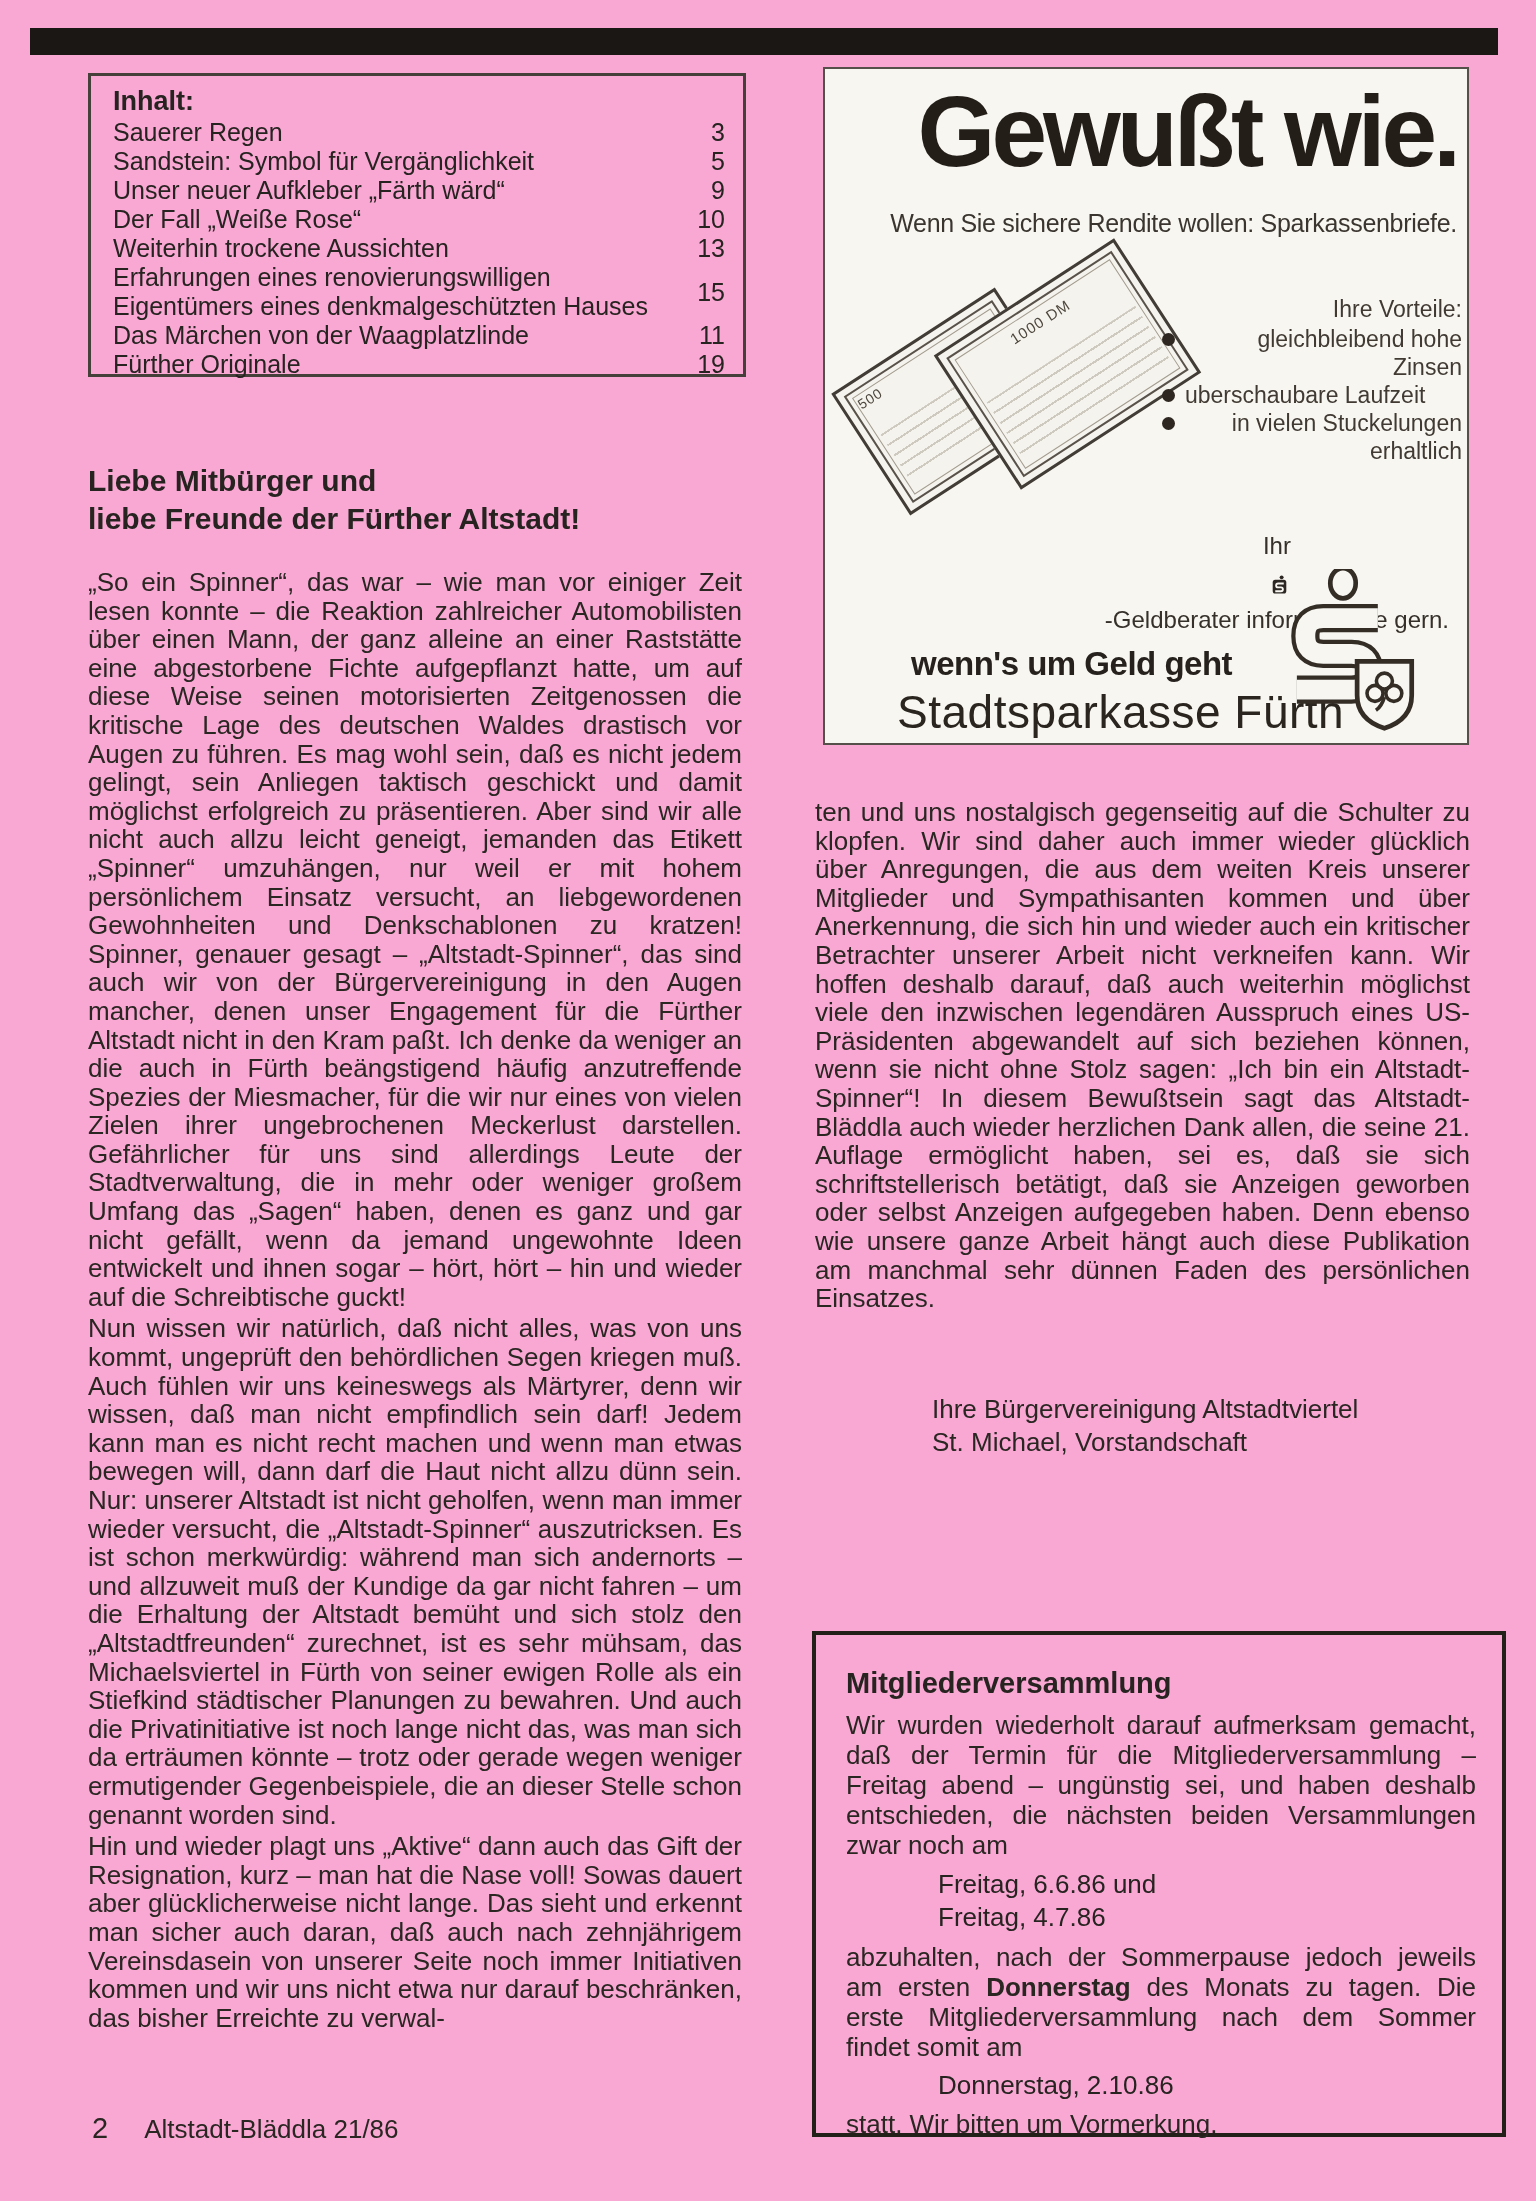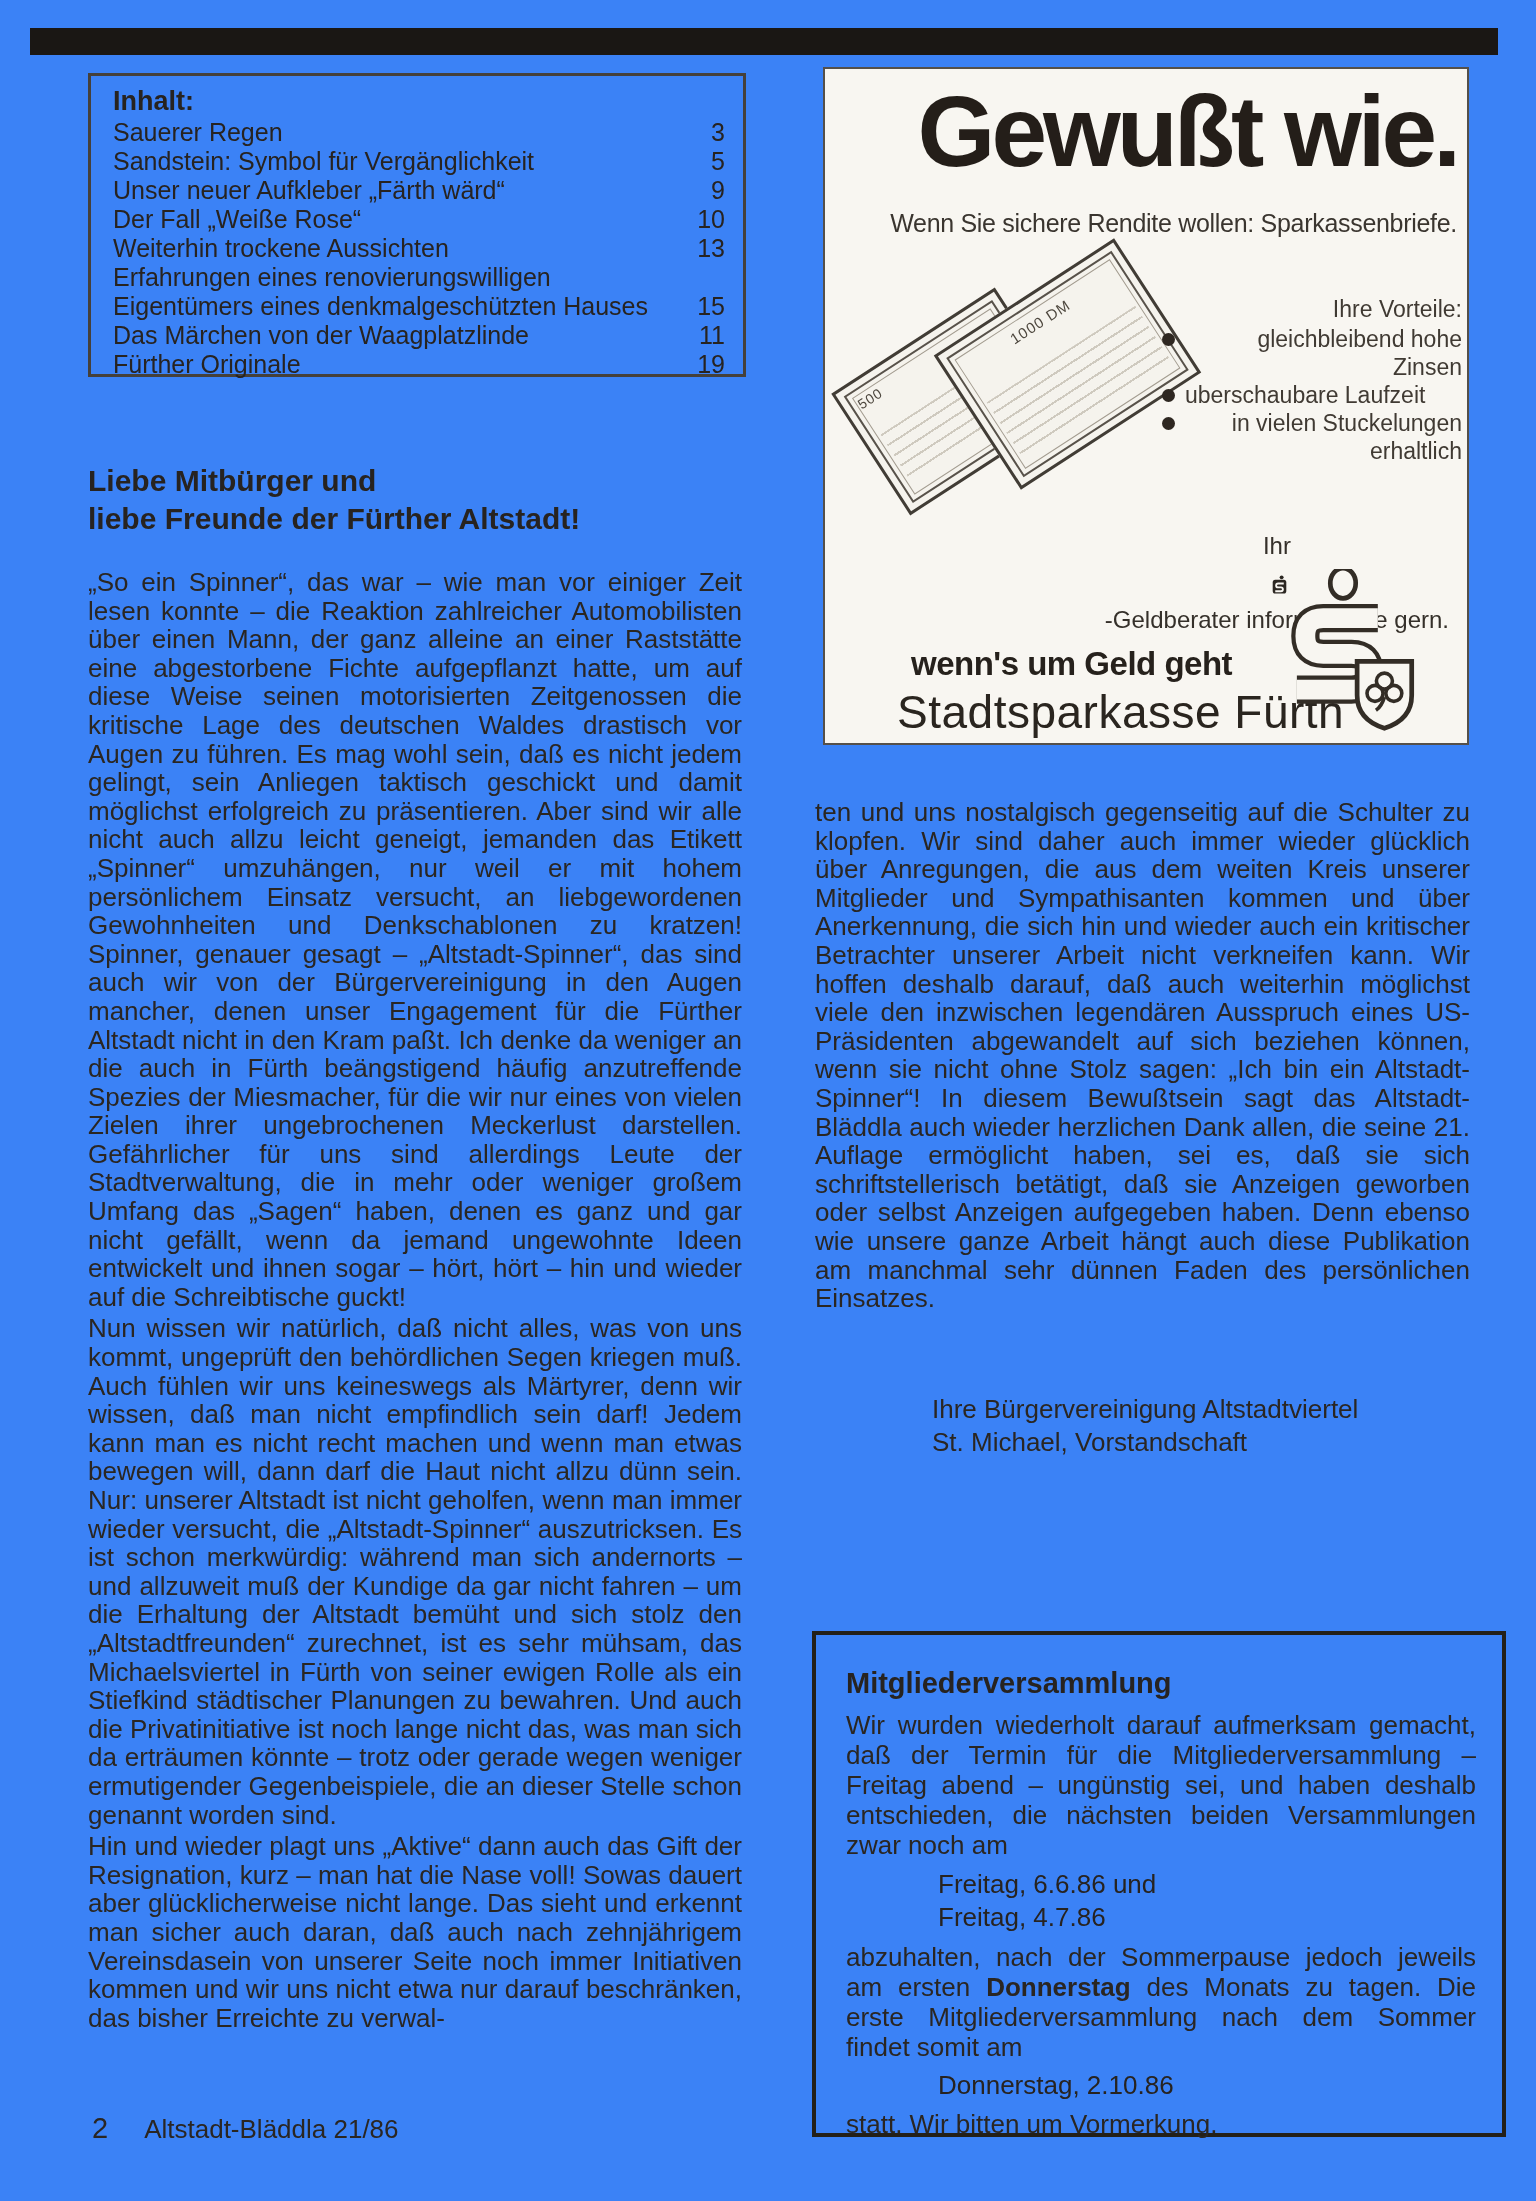--- a/index.html
+++ b/index.html
@@ -1,30 +1,30 @@
 <!DOCTYPE html>
 <html lang="de"><head>
 <meta charset="utf-8">
 <style>
   html,body{margin:0;padding:0;background:#cfccc5;}
   .page{
     position:relative;width:1536px;height:2201px;margin:0 auto;
-    background:#3b82f6;color:#272320;overflow:hidden;
+    background:#f9a8d4;color:#272320;overflow:hidden;
     font-family:"Liberation Sans",sans-serif;
   }
   
   .topbar{position:absolute;left:30px;top:28px;width:1468px;height:27px;background:#1a1714;}
 
   
   .toc-box{
     position:absolute;left:88px;top:73px;width:658px;height:304px;
     border:3px solid #45403a;box-sizing:border-box;padding:8px 18px 0 22px;
   }
   .toc-title{font-weight:bold;font-size:27px;line-height:34px;}
-  .toc-row{display:flex;align-items:flex-end;font-size:25px;line-height:29px;}
+  .toc-row{display:flex;align-items:center;font-size:25px;line-height:29px;}
   .toc-row .t{flex:1;padding-right:10px;}
   .toc-row .p{width:44px;text-align:right;}
 
   
   .ad-box{
     position:absolute;left:823px;top:67px;width:646px;height:678px;
     border:2px solid #55504a;box-sizing:border-box;background:#f8f6f1;text-align:right;
   }
   .ad-headline{
     position:absolute;left:14px;top:0px;width:618px;

